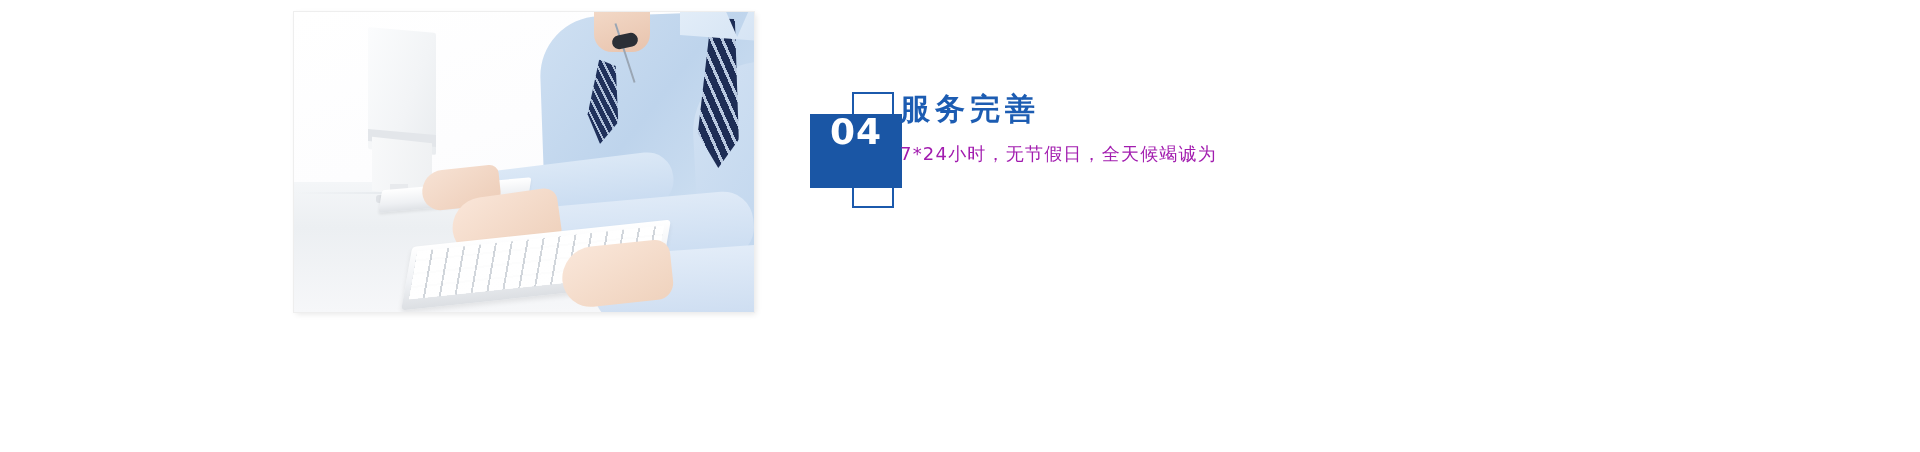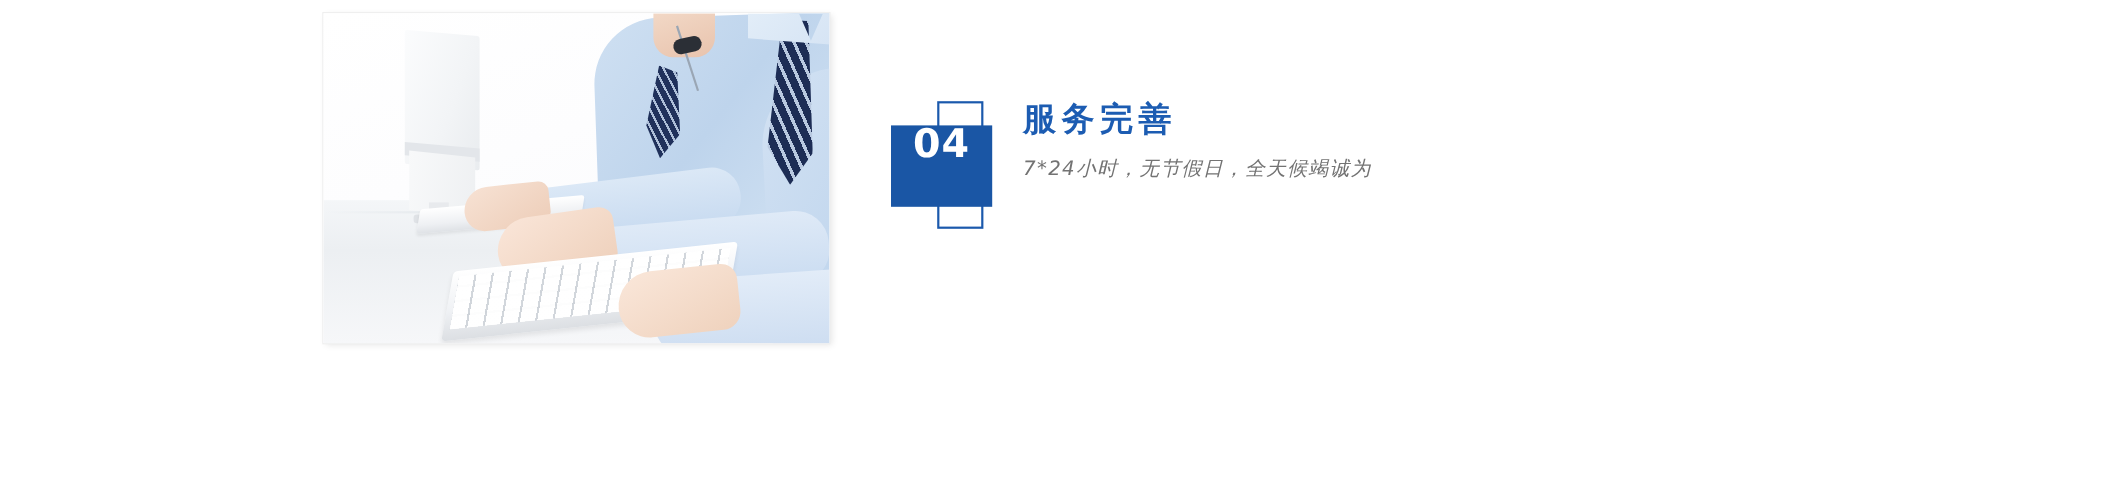--- a/index.html
+++ b/index.html
@@ -339,39 +339,37 @@
     font-weight: bold;
     letter-spacing: 1px;
     line-height: 1;
   }
 
   .text-block {
     position: absolute;
     left: 90px;
     top: 0px;
     width: 540px;
-    margin-left: 30px;
   }
   .title {
     color: #1c5cb2;
     font-size: 30px;
     font-weight: bold;
     letter-spacing: 5px;
     line-height: 1.1;
     margin: 0 0 14px 0;
     white-space: nowrap;
   }
   .desc {
-    color: #737373;
+    color: #a21caf;
     font-size: 18px;
     line-height: 1.62;
     letter-spacing: 1.2px;
     margin: 0;
     width: 400px;
-    font-style: italic;
   }
   .desc-line { display: block; white-space: nowrap; }
 </style>
 </head>
 <body>
 
 <div class="banner">
 
   <div class="photo-frame">
     <div class="photo">

